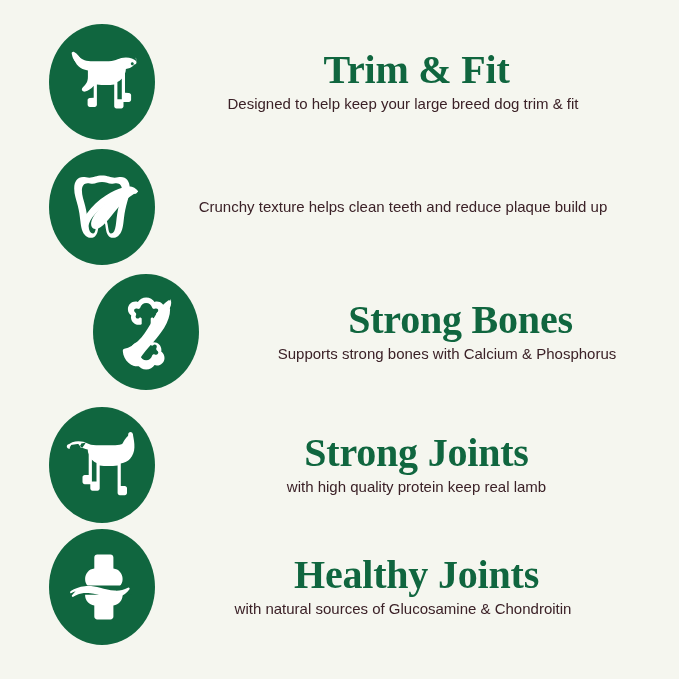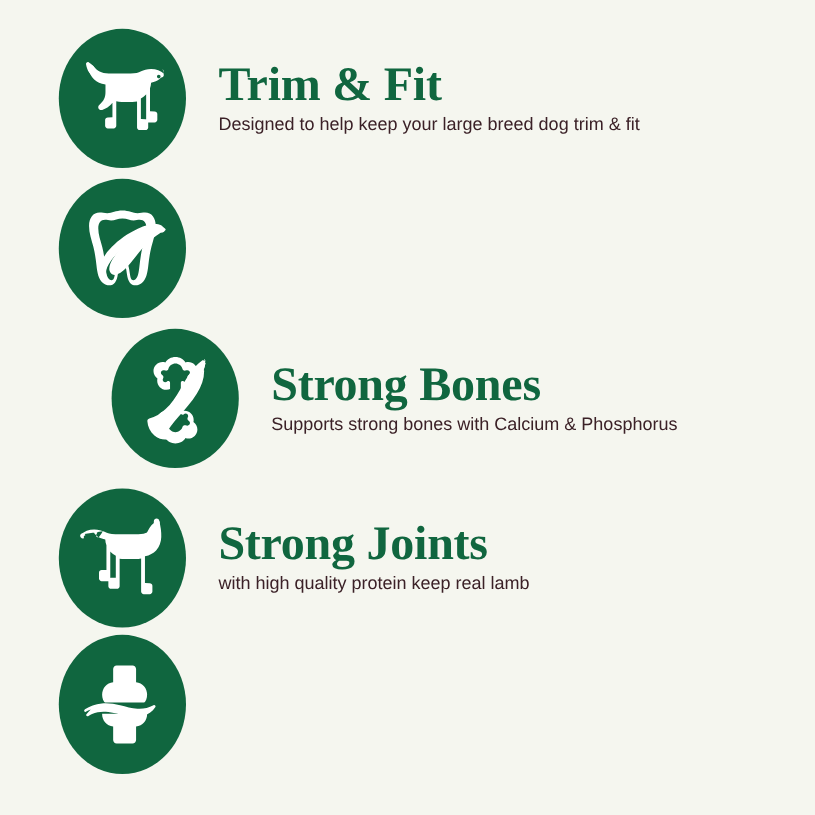--- a/index.html
+++ b/index.html
@@ -45,23 +45,24 @@
     align-items: center;
     justify-content: center;
   }
   .icon-badge svg {
     display: block;
     width: 108px;
     height: 120px;
   }
   .benefit-text {
     flex: 1 1 auto;
-    margin-left: 26px;
+    margin-left: 12px;
     padding-right: 14px;
     box-sizing: border-box;
+    text-align: center;
   }
   .benefit-title {
     font-family: "Liberation Serif", "DejaVu Serif", serif;
     font-weight: bold;
     font-size: 40px;
     line-height: 1.02;
     letter-spacing: -0.2px;
     color: #10663f;
     margin: 0 0 3px 0;
     white-space: nowrap;
@@ -102,20 +103,21 @@
     <div class="icon-badge">
       <svg viewBox="0 0 108 120" xmlns="http://www.w3.org/2000/svg">
         <ellipse cx="54" cy="60" rx="53" ry="58" fill="#10663f"></ellipse>
         <path fill="#ffffff" d="M54 28.5c-5.5 0-8.6 2.2-12.6 2.2-2.4 0-4.3-0.6-6.3-0.6-5.5 0-8.9 4.4-8.9 11.3 0 6.1 2 11.1 3.6 17.3 1.4 5.4 2 10.4 2.6 15.6 0.7 6.2 1.7 11.6 5.4 14.6 1.6 1.3 3.4 1.9 5.1 1.9 4.4 0 6.5-3.5 7.3-9.3 0.5-3.8 0.9-8.5 3.8-8.5s3.3 4.7 3.8 8.5c0.8 5.8 2.9 9.3 7.3 9.3 1.7 0 3.5-0.6 5.1-1.9 3.7-3 4.7-8.4 5.4-14.6 0.6-5.2 1.2-10.2 2.6-15.6 1.6-6.2 3.6-11.2 3.6-17.3 0-6.9-3.4-11.3-8.9-11.3-2 0-3.9 0.6-6.3 0.6-4 0-7.1-2.2-12.6-2.2z"></path>
         <path fill="#10663f" d="M54 35c-4 0-6.3 1.7-9.4 1.7-1.9 0-3.4-0.5-5-0.5-3.7 0-5.7 2.8-5.7 7.3 0 5.1 1.8 9.6 3.3 15.4 1.4 5.5 2 10.7 2.6 16 0.6 5.4 1.3 9.2 3.2 10.8 0.7 0.6 1.4 0.8 2 0.8 1.5 0 2.2-1.2 2.7-4.9 0.6-4.4 1.6-12.9 6.3-12.9s5.7 8.5 6.3 12.9c0.5 3.7 1.2 4.9 2.7 4.9 0.6 0 1.3-0.2 2-0.8 1.9-1.6 2.6-5.4 3.2-10.8 0.6-5.3 1.2-10.5 2.6-16 1.5-5.8 3.3-10.3 3.3-15.4 0-4.5-2-7.3-5.7-7.3-1.6 0-3.1 0.5-5 0.5-3.1 0-5.4-1.7-9.4-1.7z"></path>
         <path fill="#ffffff" d="M86.3 40.8c-2.6-1.4-6.5-1.6-11.2-0.4-5.2 1.3-11.1 4.1-17.2 8.1-7.5 4.9-14 10.9-18.3 16.9-4.1 5.7-5.9 10.9-5.1 14.8 0.3 1.4 1 2.7 2 3.7 0.9 0.9 2.3 0.9 3.2 0.1 0.7-0.6 1-1.6 0.8-2.5-0.6-2.7 0.8-6.8 4.1-11.4 4-5.6 10.2-11.3 17.3-15.9 5.8-3.8 11.4-6.4 16.1-7.6 3.5-0.9 6.3-0.9 7.9-0.1 1.2 0.6 2.6 0.1 3.2-1 0.6-1.2 0.2-2.6-0.9-3.2-0.6-0.5-1.2-1-1.9-1.5z"></path>
         <path fill="#ffffff" d="M88.1 43.5c-1.9-0.9-4.7-0.9-8.1 0-4.6 1.2-10.1 3.8-15.8 7.5-6.9 4.5-12.9 10-16.8 15.5-3.4 4.7-4.8 9-4.2 11.8 0.2 1.1 0.7 2 1.4 2.7 1.9 1.9 5.1 1 7.8-0.7 3.6-2.3 7-6.2 10.9-11.2 3.6-4.6 7.5-9.7 12.4-14.3 4.6-4.3 9.1-7.4 13.5-9.5 1-0.5 1.2-1.3 0.2-1.8-0.4-0.2-0.8-0.4-1.3-0.6z"></path>
       </svg>
     </div>
     <div class="benefit-text">
+      <div class="benefit-desc">Crunchy texture helps clean teeth and reduce plaque build up</div>
     </div>
   </div>
 
   <div class="benefit-row" id="row-2">
     <div class="icon-badge">
       <svg viewBox="0 0 108 120" xmlns="http://www.w3.org/2000/svg">
         <ellipse cx="54" cy="60" rx="53" ry="58" fill="#10663f"></ellipse>
         <path fill="#ffffff" d="M54.2 25.5c-3.6 0-6.7 1.8-8.4 4.5-0.7-0.3-1.5-0.4-2.3-0.4-4.2 0-7.6 3.4-7.6 7.6 0 2.6 1.3 4.9 3.3 6.3-0.1 0.5-0.2 1.1-0.2 1.7 0 4.2 3.4 7.6 7.6 7.6 1.3 0 2.5-0.3 3.6-0.9v19.3c-1.1-0.6-2.3-0.9-3.6-0.9-4.2 0-7.6 3.4-7.6 7.6 0 0.6 0.1 1.1 0.2 1.7-2 1.4-3.3 3.7-3.3 6.3 0 4.2 3.4 7.6 7.6 7.6 0.8 0 1.6-0.1 2.3-0.4 1.7 2.7 4.8 4.5 8.4 4.5s6.7-1.8 8.4-4.5c0.7 0.3 1.5 0.4 2.3 0.4 4.2 0 7.6-3.4 7.6-7.6 0-2.6-1.3-4.9-3.3-6.3 0.1-0.5 0.2-1.1 0.2-1.7 0-4.2-3.4-7.6-7.6-7.6-1.3 0-2.5 0.3-3.6 0.9V51.9c1.1 0.6 2.3 0.9 3.6 0.9 4.2 0 7.6-3.4 7.6-7.6 0-0.6-0.1-1.1-0.2-1.7 2-1.4 3.3-3.7 3.3-6.3 0-4.2-3.4-7.6-7.6-7.6-0.8 0-1.6 0.1-2.3 0.4-1.7-2.7-4.8-4.5-8.4-4.5z"></path>
         <path fill="#10663f" d="M54.2 31c-2.8 0-5.2 1.9-5.9 4.5-0.3 1.1-1.5 1.7-2.6 1.3-0.5-0.2-1-0.3-1.5-0.3-1.2 0-2.1 0.9-2.1 2.1 0 0.8 0.4 1.5 1.1 1.9 1 0.6 1.3 1.9 0.7 2.9-0.2 0.3-0.3 0.7-0.3 1.1 0 1.2 0.9 2.1 2.1 2.1 0.6 0 1.1-0.2 1.5-0.6 0.9-0.9 2.5-0.3 2.5 1v25.2c0 1.3-1.6 1.9-2.5 1-0.4-0.4-0.9-0.6-1.5-0.6-1.2 0-2.1 0.9-2.1 2.1 0 0.4 0.1 0.8 0.3 1.1 0.6 1 0.3 2.3-0.7 2.9-0.7 0.4-1.1 1.1-1.1 1.9 0 1.2 0.9 2.1 2.1 2.1 0.5 0 1-0.1 1.5-0.3 1.1-0.4 2.3 0.2 2.6 1.3 0.7 2.6 3.1 4.5 5.9 4.5s5.2-1.9 5.9-4.5c0.3-1.1 1.5-1.7 2.6-1.3 0.5 0.2 1 0.3 1.5 0.3 1.2 0 2.1-0.9 2.1-2.1 0-0.8-0.4-1.5-1.1-1.9-1-0.6-1.3-1.9-0.7-2.9 0.2-0.3 0.3-0.7 0.3-1.1 0-1.2-0.9-2.1-2.1-2.1-0.6 0-1.1 0.2-1.5 0.6-0.9 0.9-2.5 0.3-2.5-1V47c0-1.3 1.6-1.9 2.5-1 0.4 0.4 0.9 0.6 1.5 0.6 1.2 0 2.1-0.9 2.1-2.1 0-0.4-0.1-0.8-0.3-1.1-0.6-1-0.3-2.3 0.7-2.9 0.7-0.4 1.1-1.1 1.1-1.9 0-1.2-0.9-2.1-2.1-2.1-0.5 0-1 0.1-1.5 0.3-1.1 0.4-2.3-0.2-2.6-1.3-0.7-2.6-3.1-4.5-5.9-4.5z"></path>
         <path fill="#ffffff" d="M78.5 28.8c-0.6-0.6-1.6-0.7-2.3-0.2-3.6 2.5-6.6 5.7-9.4 9.6-3.2 4.5-5.9 9.6-8.9 14.7-3.4 5.8-7.1 11.5-11.9 16-4.1 3.9-8.6 6.6-13.6 7.9-1 0.3-1.7 1.2-1.6 2.2 0.3 4.6 2.3 8.9 5.9 11.9 3.2 2.7 7.2 3.9 11 3.2 0.9-0.2 1.6-0.9 1.7-1.8 0.1-0.9-0.3-1.8-1.1-2.2-2.1-1.1-3.3-3-3.6-5.4-0.3-2.7 0.6-5.9 2.7-9.2 3.1-4.8 8-9.4 13.2-14.7 5-5.1 10.2-10.8 13.9-17.1 2.9-5 4.6-10.1 4.6-14.8 0-0.2 0-0.3 0-0.5-0.1-0.6-0.4-1.1-0.9-1.5z"></path>
@@ -147,15 +149,19 @@
   <div class="benefit-row" id="row-4">
     <div class="icon-badge">
       <svg viewBox="0 0 108 120" xmlns="http://www.w3.org/2000/svg">
         <ellipse cx="54" cy="60" rx="53" ry="58" fill="#10663f"></ellipse>
         <path fill="#ffffff" d="M45.5 27.5h17c1.6 0 2.9 1.3 2.9 2.9v11.2c2.7 0.3 5 1.5 6.6 3.3 1.7 1.9 2.6 4.4 2.6 7.1 0 5.9-4.3 10.2-10 10.2-2.6 0-4.9-0.9-6.7-2.4-1.2-1-2.9-1-4.1 0-1.8 1.5-4.1 2.4-6.7 2.4-5.7 0-10-4.3-10-10.2 0-2.7 0.9-5.2 2.6-7.1 1.6-1.8 3.9-3 6.6-3.3V30.4c0-1.6 1.3-2.9 2.9-2.9z"></path>
         <path fill="#ffffff" d="M45.5 92.5h17c1.6 0 2.9-1.3 2.9-2.9V78.4c2.7-0.3 5-1.5 6.6-3.3 1.7-1.9 2.6-4.4 2.6-7.1 0-5.9-4.3-10.2-10-10.2-2.6 0-4.9 0.9-6.7 2.4-1.2 1-2.9 1-4.1 0-1.8-1.5-4.1-2.4-6.7-2.4-5.7 0-10 4.3-10 10.2 0 2.7 0.9 5.2 2.6 7.1 1.6 1.8 3.9 3 6.6 3.3v11.2c0 1.6 1.3 2.9 2.9 2.9z"></path>
         <path fill="#10663f" d="M24 58.5h60v9.2H24z"></path>
         <path fill="#ffffff" d="M22.8 64.1c3.9-2.6 8.6-4.4 14-4.9 5.2-0.5 10.3 0.3 15.3 1.5 4.9 1.2 9.6 2.6 14.4 2.9 4.6 0.3 9.1-0.5 13.4-2.9 1-0.6 2.2 0.5 1.6 1.5-2.4 3.8-6.2 6.4-10.8 7.5-4.6 1.1-9.6 0.6-14.4-0.4-4.8-1-9.4-2.4-14-3-4.7-0.6-9.2-0.3-13.6 1.7-1.1 0.5-2.2 1.1-3.3 1.8-1 0.6-2.1-0.6-1.4-1.5 1-1.4 2.2-2.8 3.6-4.1-1.4 0.5-2.8 1.1-4.1 1.9-0.8 0.5-1.7-0.4-1.3-1.2 0.2-0.3 0.4-0.6 0.6-0.8z"></path>
       </svg>
     </div>
+    <div class="benefit-text">
+      <div class="benefit-title">Healthy Joints</div>
+      <div class="benefit-desc">with natural sources of Glucosamine &amp; Chondroitin</div>
+    </div>
   </div>
 
 </div>
 
 </body></html>

